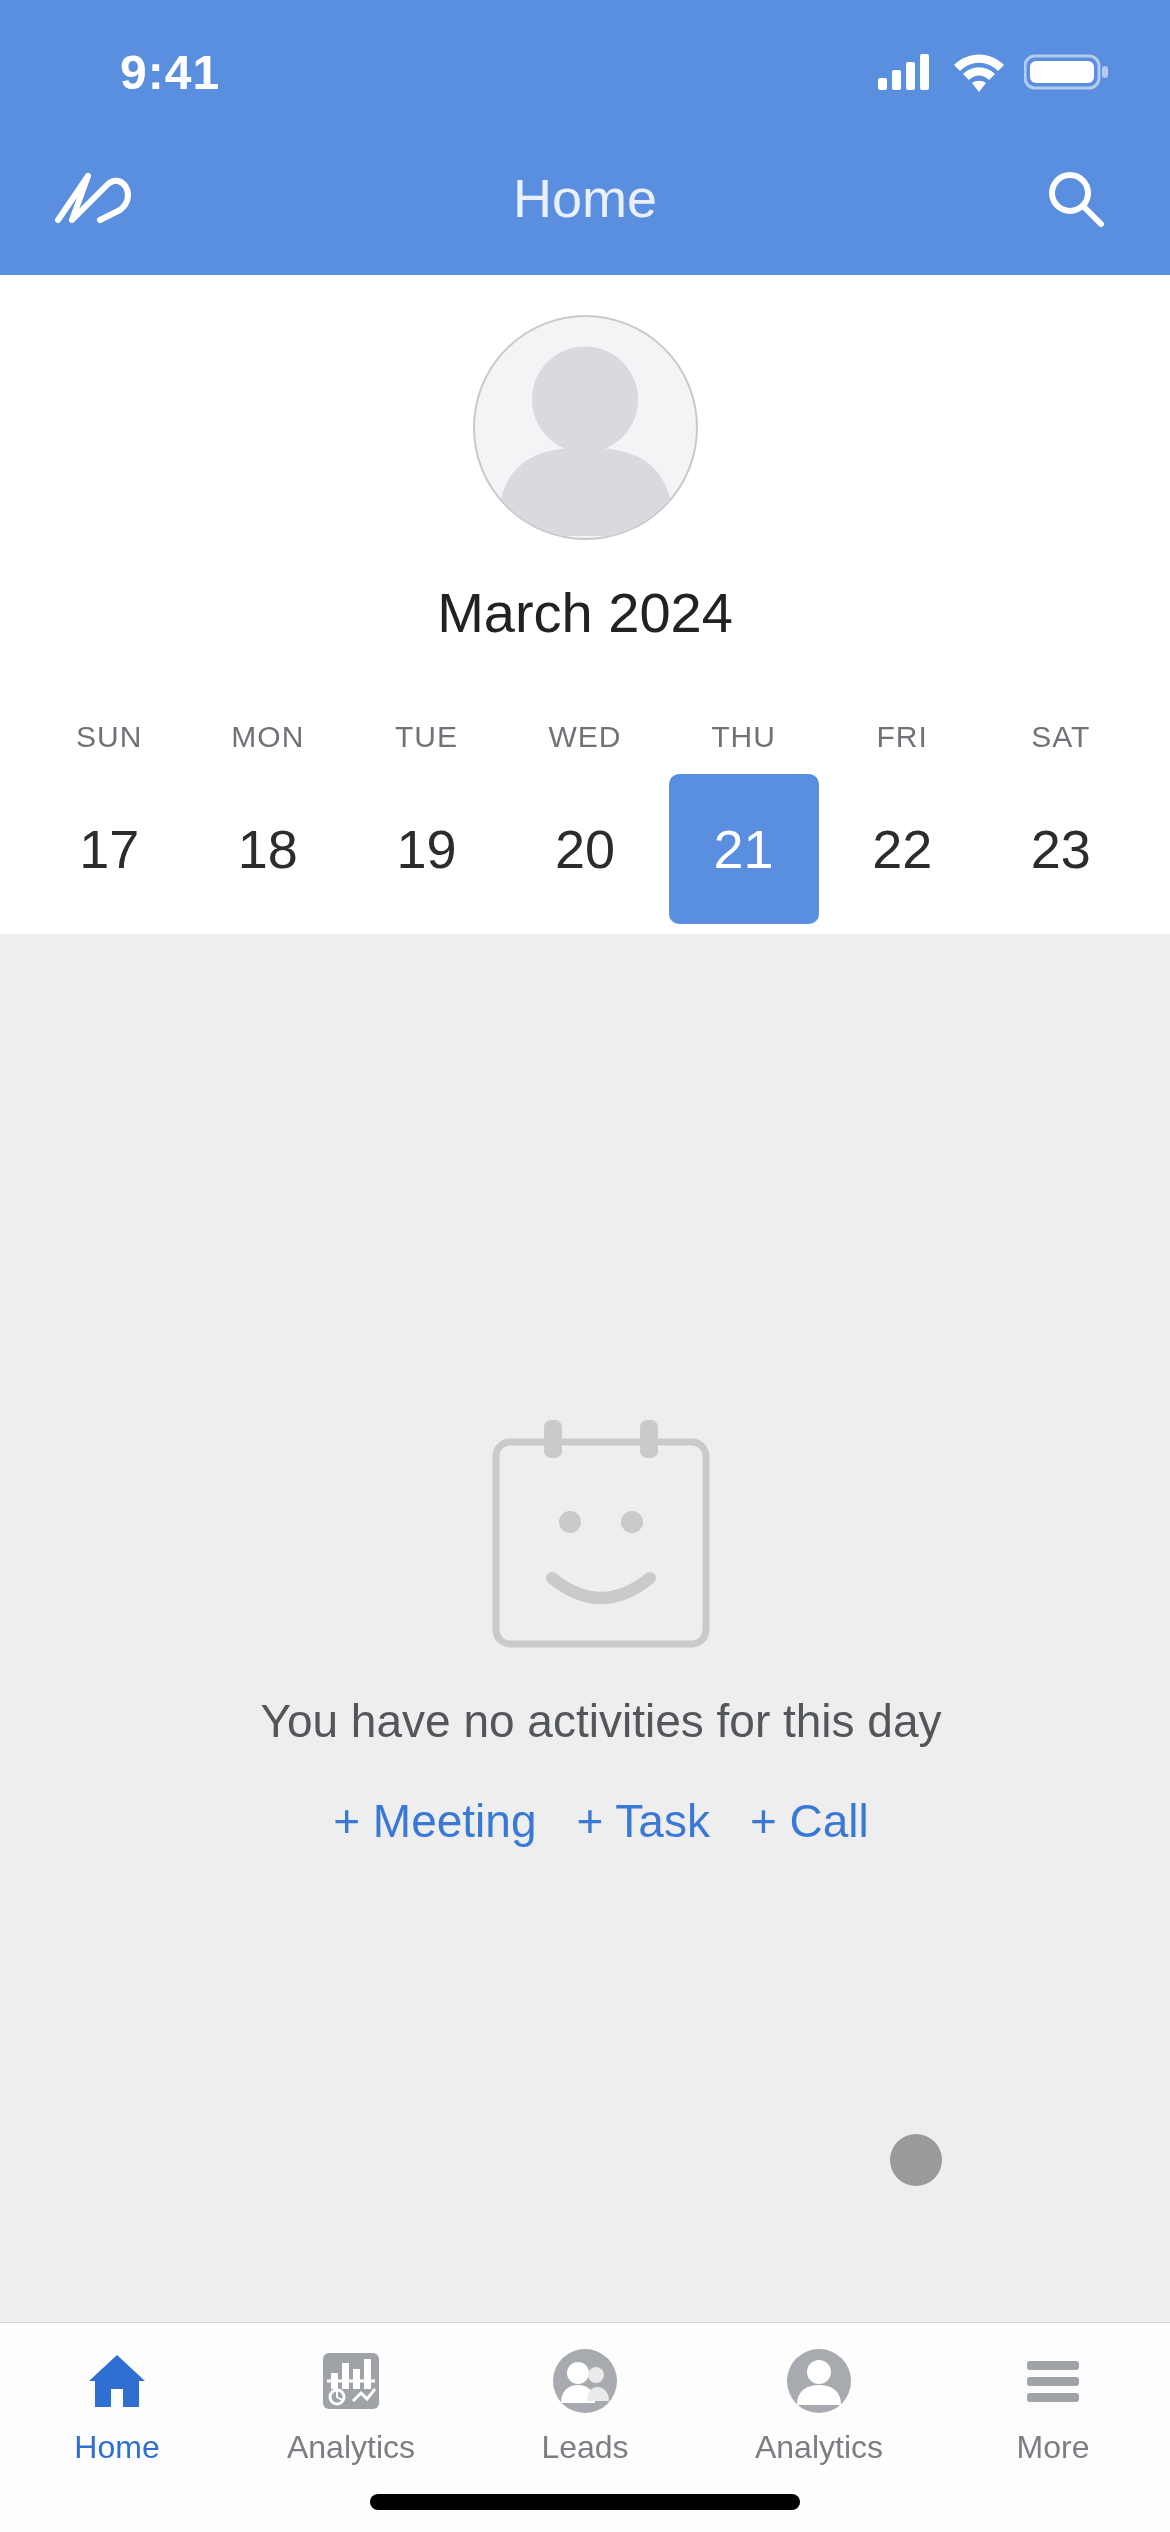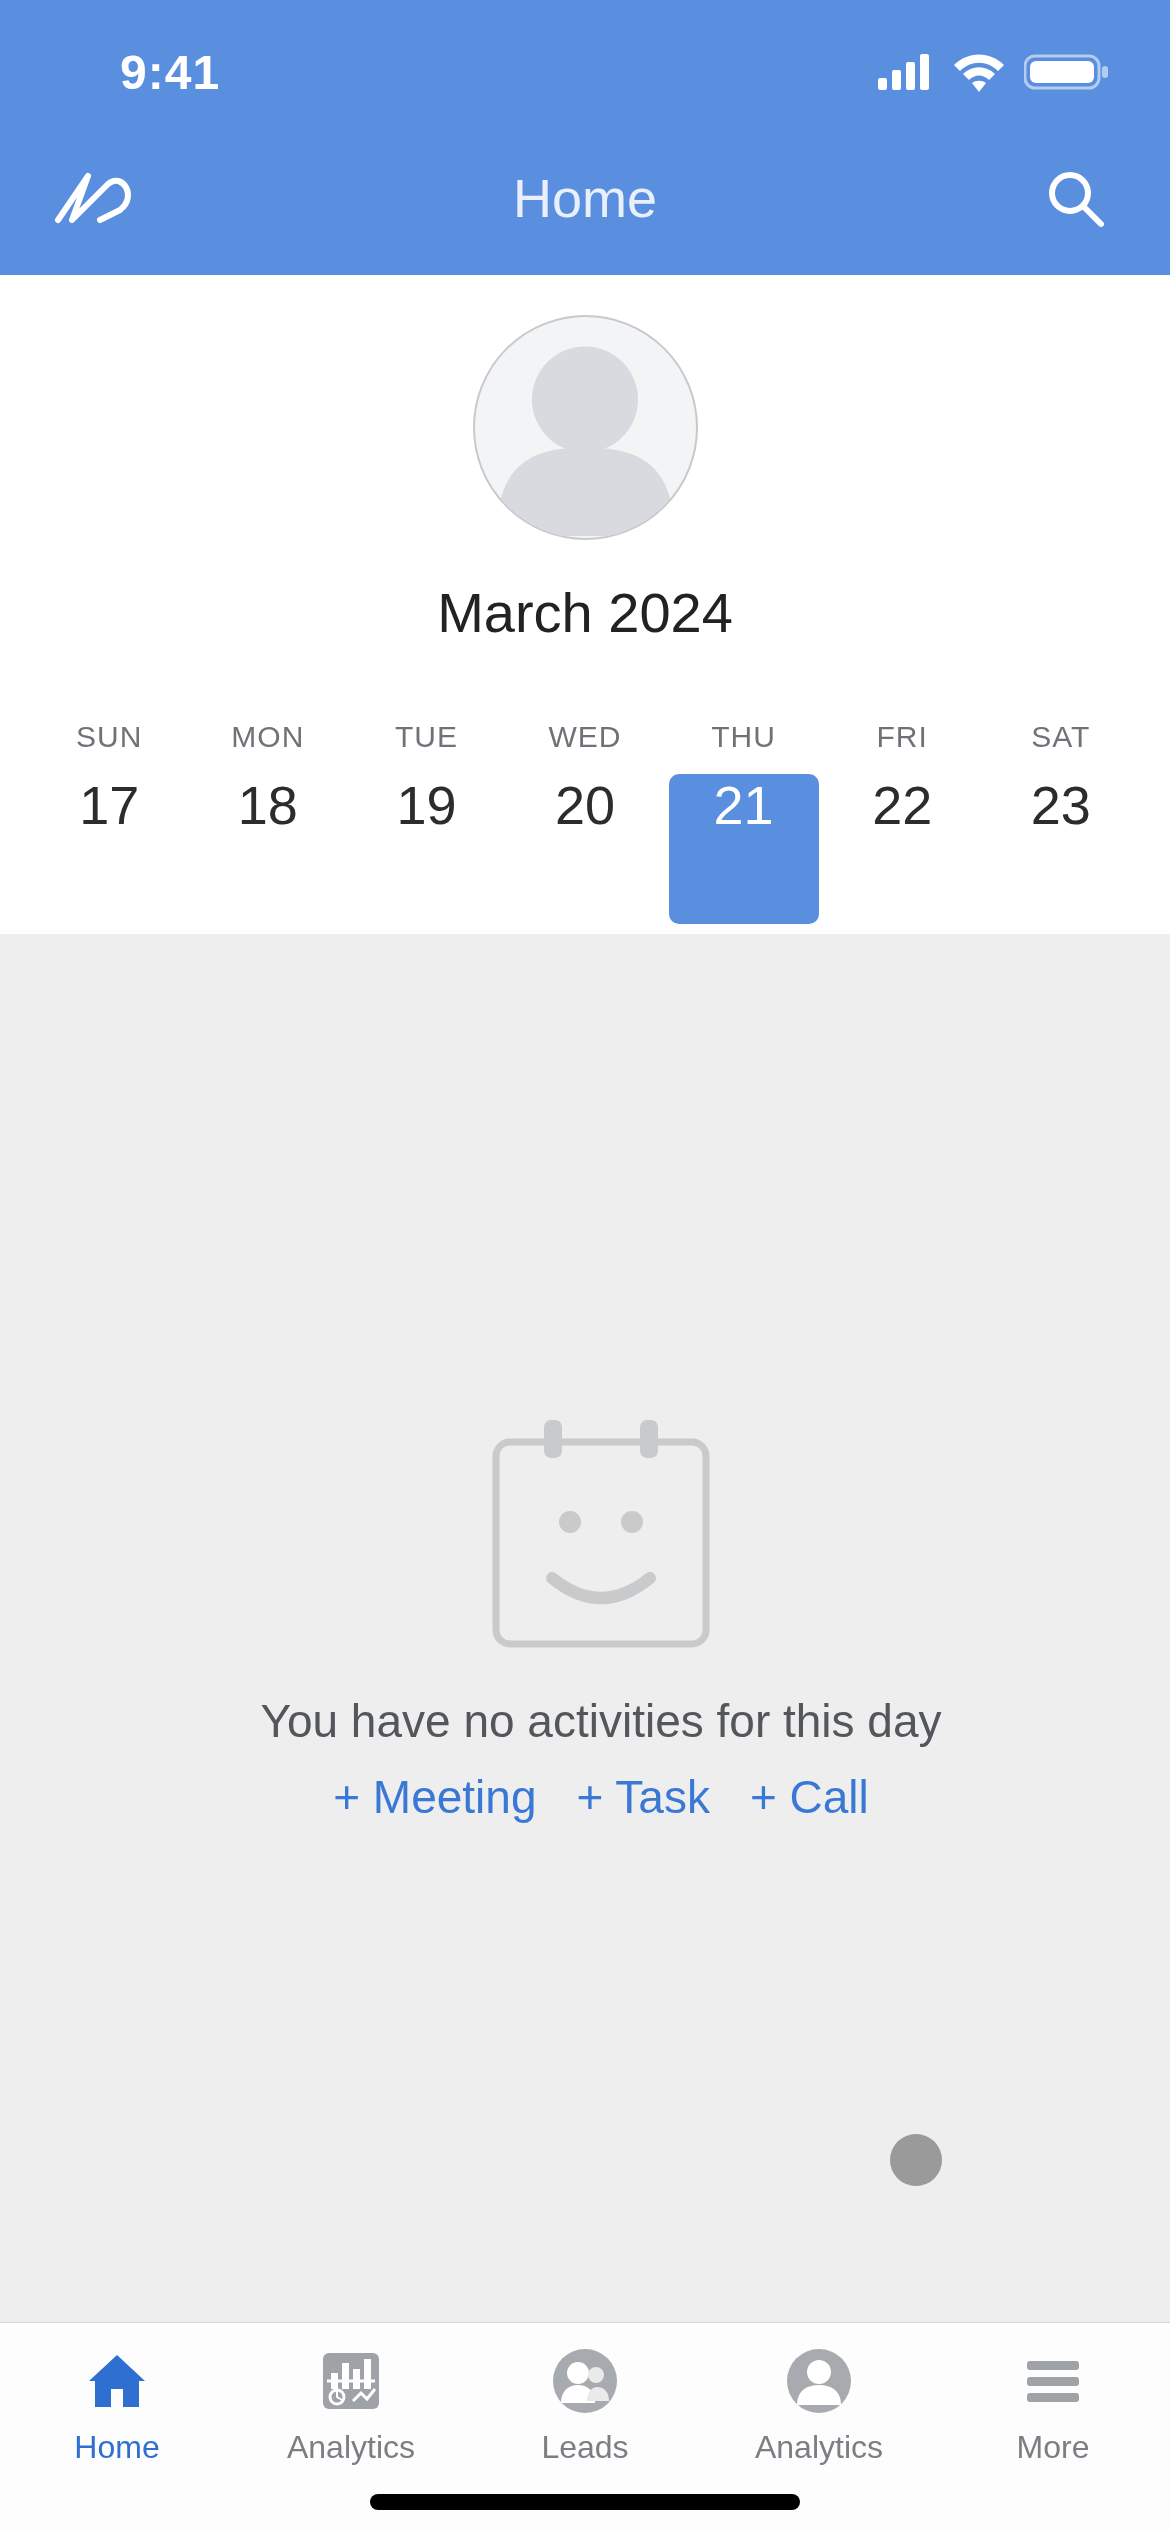--- a/index.html
+++ b/index.html
@@ -23,30 +23,30 @@
   .avatar { width: 225px; height: 225px; border-radius: 50%; border: 2px solid #c7c9cc; background: #f3f4f6; overflow:hidden; display:flex; align-items:flex-end; justify-content:center; }
   .avatar svg { display:block; }
   .month-label { font-size: 56px; font-weight: 400; color: #222; margin-top: 40px; margin-bottom: 30px; }
 
   
   .week { background:#fff; }
   .week-header { display:flex; padding: 0 30px; margin-top: 45px; }
   .dow { flex:1; text-align:center; font-size: 30px; font-weight:400; color:#6f7378; letter-spacing:1px; }
   .dates { display:flex; padding: 20px 30px 10px 30px; }
   .date-cell { flex:1; display:flex; align-items:center; justify-content:center; }
-  .date-box { width:150px; height:150px; display:flex; align-items:flex-start; justify-content:center; border-radius:10px; }
+  .date-box { width:150px; height:150px; display:flex; align-items:center; justify-content:center; border-radius:10px; }
   .date-num { font-size:54px; font-weight:400; color:#2b2c2e; }
   .date-box.selected { background:#5a8ede; }
   .date-box.selected .date-num { color:#fff; }
 
   
   .content { flex:1; background:#eeeeee; display:flex; flex-direction:column; align-items:center; justify-content:flex-start; padding-top: 480px; position:relative;padding-left:32px; }
   .empty-icon { width:230px; height:240px; display:flex; align-items:center; justify-content:center; }
   .empty-text { font-size:46px; color:#53565b; margin-top:40px; }
-  .quick-actions { display:flex; gap:40px; margin-top:22px; }
+  .quick-actions { display:flex; gap:40px; margin-top:46px; }
   .qa { font-size:46px; font-weight:500; color:#3a78d6; background:none; border:none; cursor:pointer; }
   .gray-dot { position:absolute; width:52px; height:52px; border-radius:50%; background:#9a9a9a; left:890px; top:1200px; }
 
   
   .tab-bar { height:210px; border-top:1px solid #d6d7d9; background:#fdfdfd; display:flex; align-items:flex-start; padding-top:22px; }
   .tab { flex:1; display:flex; flex-direction:column; align-items:center; gap:12px; }
   .tab-icon { width:72px; height:72px; display:flex; align-items:center; justify-content:center; }
   .tab-label { font-size:32px; color:#7b7e82; }
   .tab.active .tab-label { color:#2f6fd1; }
 

